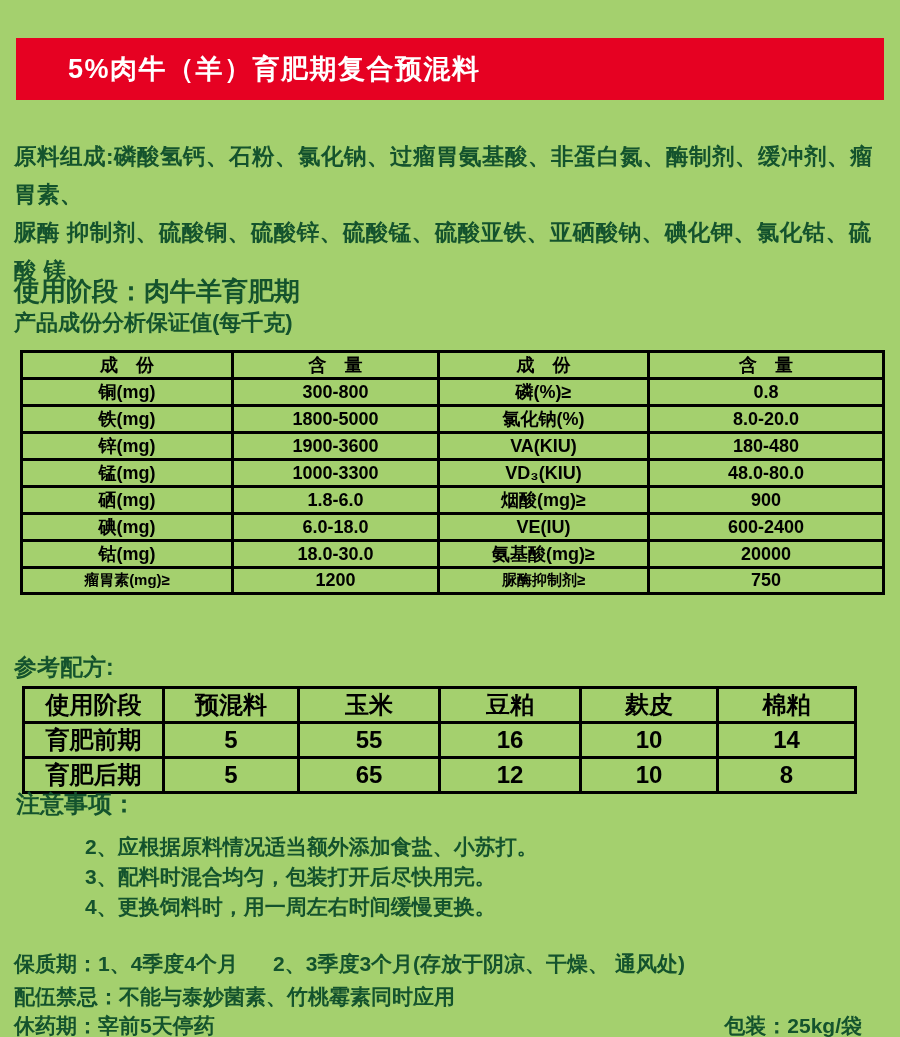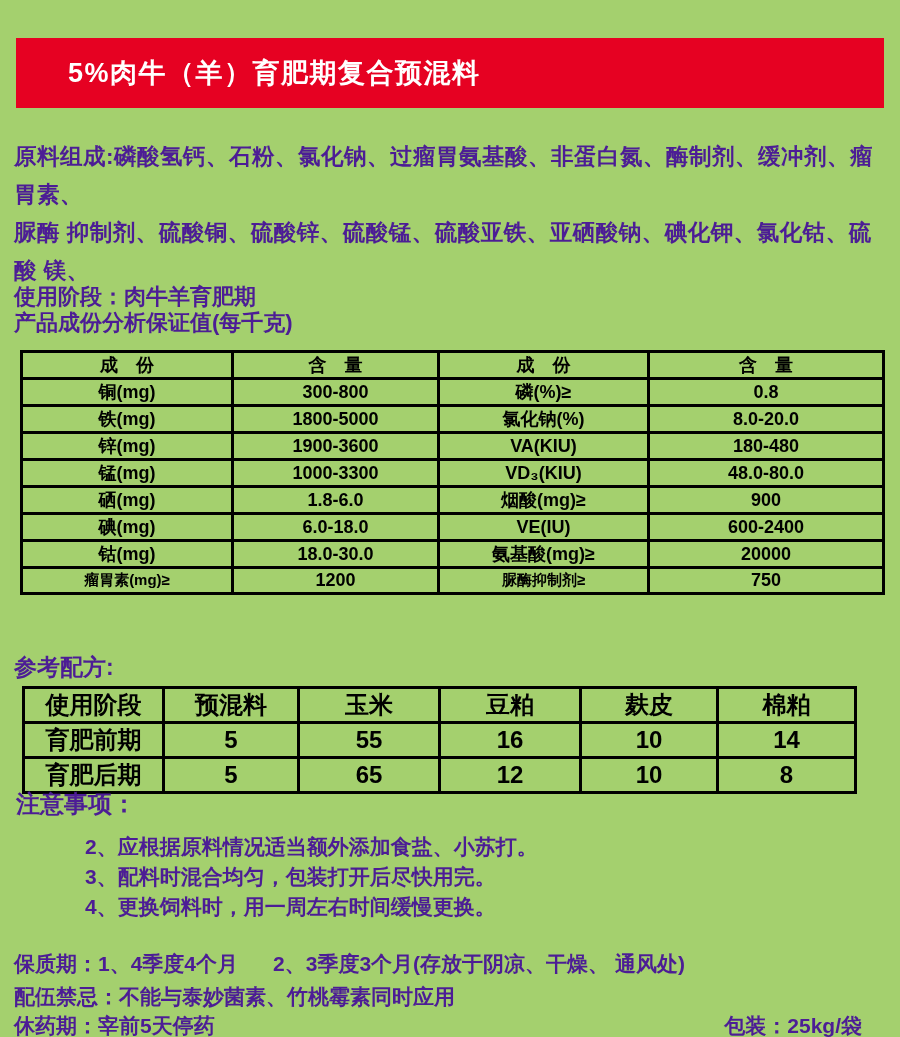--- a/index.html
+++ b/index.html
@@ -2,32 +2,32 @@
 <html><head>
 <meta charset="utf-8">
 <style>
   * { margin:0; padding:0; box-sizing:border-box; }
   html,body { width:900px; }
   body { font-family:"Liberation Sans","DejaVu Sans",sans-serif; }
   .page {
     position:relative; width:900px; height:1037px;
     background:#a4d06e; overflow:hidden; color:#000;
   }
-  .txt { white-space:pre-wrap; font-weight:700; color:#4c1d95; }
+  .txt { white-space:pre-wrap; font-weight:700; color:#14532d; }
   .banner {
-    position:absolute; left:16px; top:38px; width:868px; height:70px;
+    position:absolute; left:16px; top:38px; width:868px; height:62px;
     background:#e60122; display:flex; align-items:center;
   }
   .banner .title {
     color:#ffffff; font-size:27px; font-weight:700;
     padding-left:52px; letter-spacing:1.5px;
   }
   .composition { position:absolute; left:14px; top:138px; width:876px; }
   .composition .line { font-size:22.5px; line-height:38px; letter-spacing:0.5px; }
-  .stage-line   { position:absolute; left:14px; top:282px; font-size:22px; }
+  .stage-line   { position:absolute; left:14px; top:274px; font-size:26px; }
   .guarantee    { position:absolute; left:14px; top:308px; font-size:22px; }
 
   table { border-collapse:collapse; table-layout:fixed; background:#a4d06e; }
   td, th {
     border:3px solid #000; text-align:center; vertical-align:middle;
     font-weight:700; padding:0; overflow:hidden;
   }
   .analysis-table { position:absolute; left:20px; top:350px; width:862px; }
   .analysis-table td, .analysis-table th { height:26px; font-size:18px; }
   .analysis-table .small { font-size:15px; }

